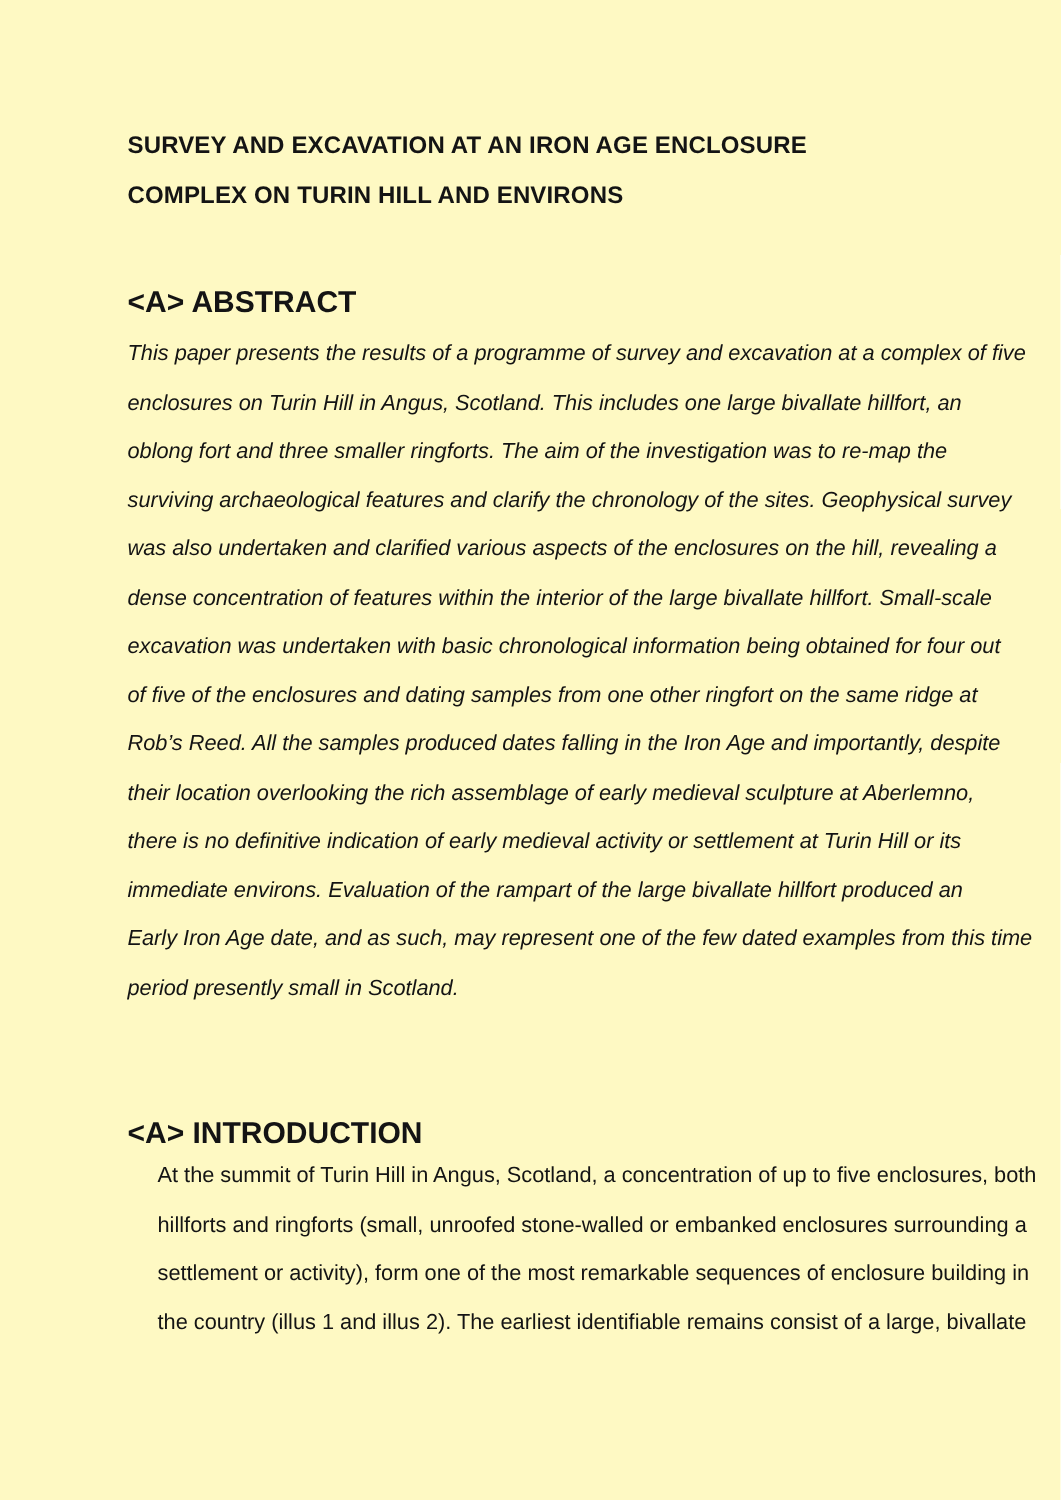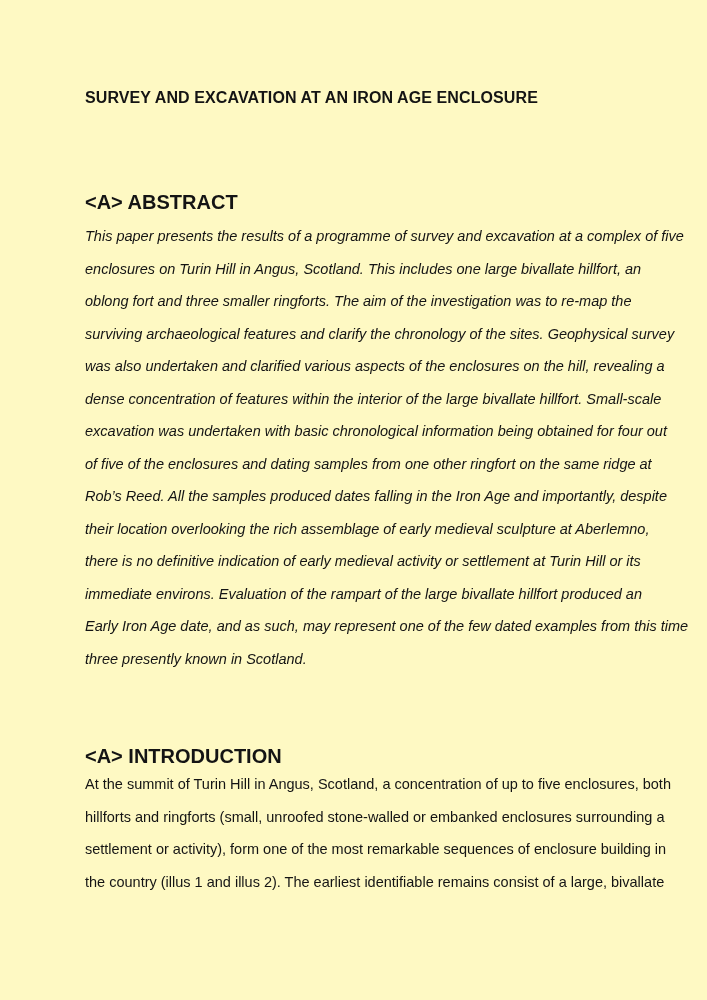--- a/index.html
+++ b/index.html
@@ -43,48 +43,50 @@
   .heading-introduction { top: 740px; }
   .para {
     font-size: 14.5px;
   }
   .para-abstract {
     top: 220px;
     font-style: italic;
   }
   .para-introduction {
     top: 768px;
+    margin-left: 20px;
   }
 </style>
 </head>
 <body>
 
 <div class="page">
 
   <div class="block doc-title">
     <div class="line">SURVEY AND EXCAVATION AT AN IRON AGE ENCLOSURE</div>
+    <div class="line">COMPLEX ON TURIN HILL AND ENVIRONS</div>
   </div>
 
   <div class="block section-heading heading-abstract">&lt;A&gt; ABSTRACT</div>
 
   <div class="block para para-abstract">
     <div class="line">This paper presents the results of a programme of survey and excavation at a complex of five</div>
     <div class="line">enclosures on Turin Hill in Angus, Scotland. This includes one large bivallate hillfort, an</div>
     <div class="line">oblong fort and three smaller ringforts. The aim of the investigation was to re-map the</div>
     <div class="line">surviving archaeological features and clarify the chronology of the sites. Geophysical survey</div>
     <div class="line">was also undertaken and clarified various aspects of the enclosures on the hill, revealing a</div>
     <div class="line">dense concentration of features within the interior of the large bivallate hillfort. Small-scale</div>
     <div class="line">excavation was undertaken with basic chronological information being obtained for four out</div>
     <div class="line">of five of the enclosures and dating samples from one other ringfort on the same ridge at</div>
     <div class="line">Rob’s Reed. All the samples produced dates falling in the Iron Age and importantly, despite</div>
     <div class="line">their location overlooking the rich assemblage of early medieval sculpture at Aberlemno,</div>
     <div class="line">there is no definitive indication of early medieval activity or settlement at Turin Hill or its</div>
     <div class="line">immediate environs. Evaluation of the rampart of the large bivallate hillfort produced an</div>
     <div class="line">Early Iron Age date, and as such, may represent one of the few dated examples from this time</div>
-    <div class="line">three presently known in Scotland.</div>
+    <div class="line">period presently small in Scotland.</div>
   </div>
 
   <div class="block section-heading heading-introduction">&lt;A&gt; INTRODUCTION</div>
 
   <div class="block para para-introduction">
     <div class="line">At the summit of Turin Hill in Angus, Scotland, a concentration of up to five enclosures, both</div>
     <div class="line">hillforts and ringforts (small, unroofed stone-walled or embanked enclosures surrounding a</div>
     <div class="line">settlement or activity), form one of the most remarkable sequences of enclosure building in</div>
     <div class="line">the country (illus 1 and illus 2). The earliest identifiable remains consist of a large, bivallate</div>
   </div>

